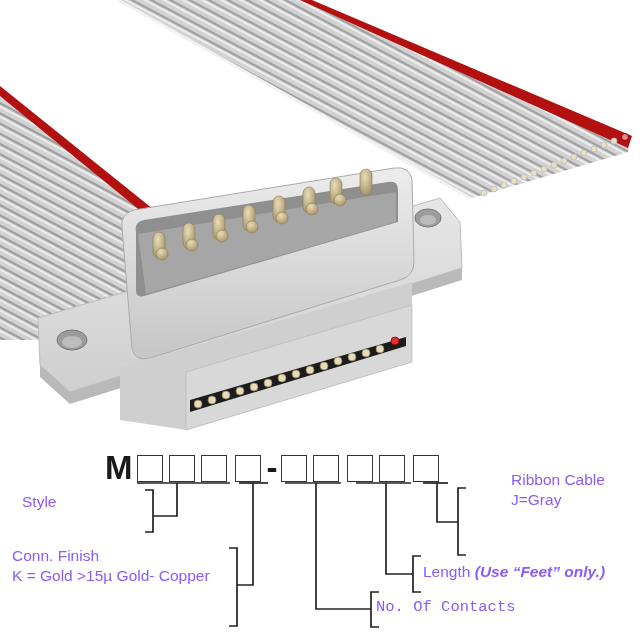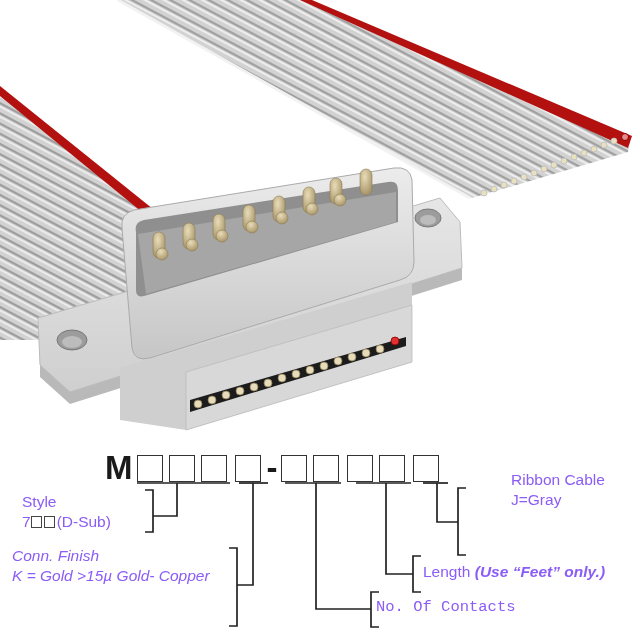--- a/index.html
+++ b/index.html
@@ -160,26 +160,23 @@
   <span class="ch" style="margin-right:3px;">-</span>
   <span class="box"></span>
   <span class="box" style="margin-right:8px;"></span>
   <span class="box"></span>
   <span class="box" style="margin-right:8px;"></span>
   <span class="box" style="margin-right:2px;"></span>
 </div>
 
 <div class="lbl" style="left:22px;top:492px;">
   <div>Style</div>
-  <div>
-    <span>7</span><span class="sbox"></span><span class="sbox"></span><span>(D-Sub)</span>
-  </div>
 </div>
 
-<div class="lbl" style="left:12px;top:546px;font-style:italic;">
+<div class="lbl" style="left:12px;top:546px;">
   <div>Conn. Finish</div>
   <div>K = Gold &gt;15µ Gold- Copper</div>
 </div>
 
 <div class="lbl" style="left:376px;top:597px;font-family:Liberation Mono, monospace;">
   <span>No. Of Contacts</span>
 </div>
 
 <div class="lbl" style="left:423px;top:562px;text-align:center;">
   <span>Length</span>

